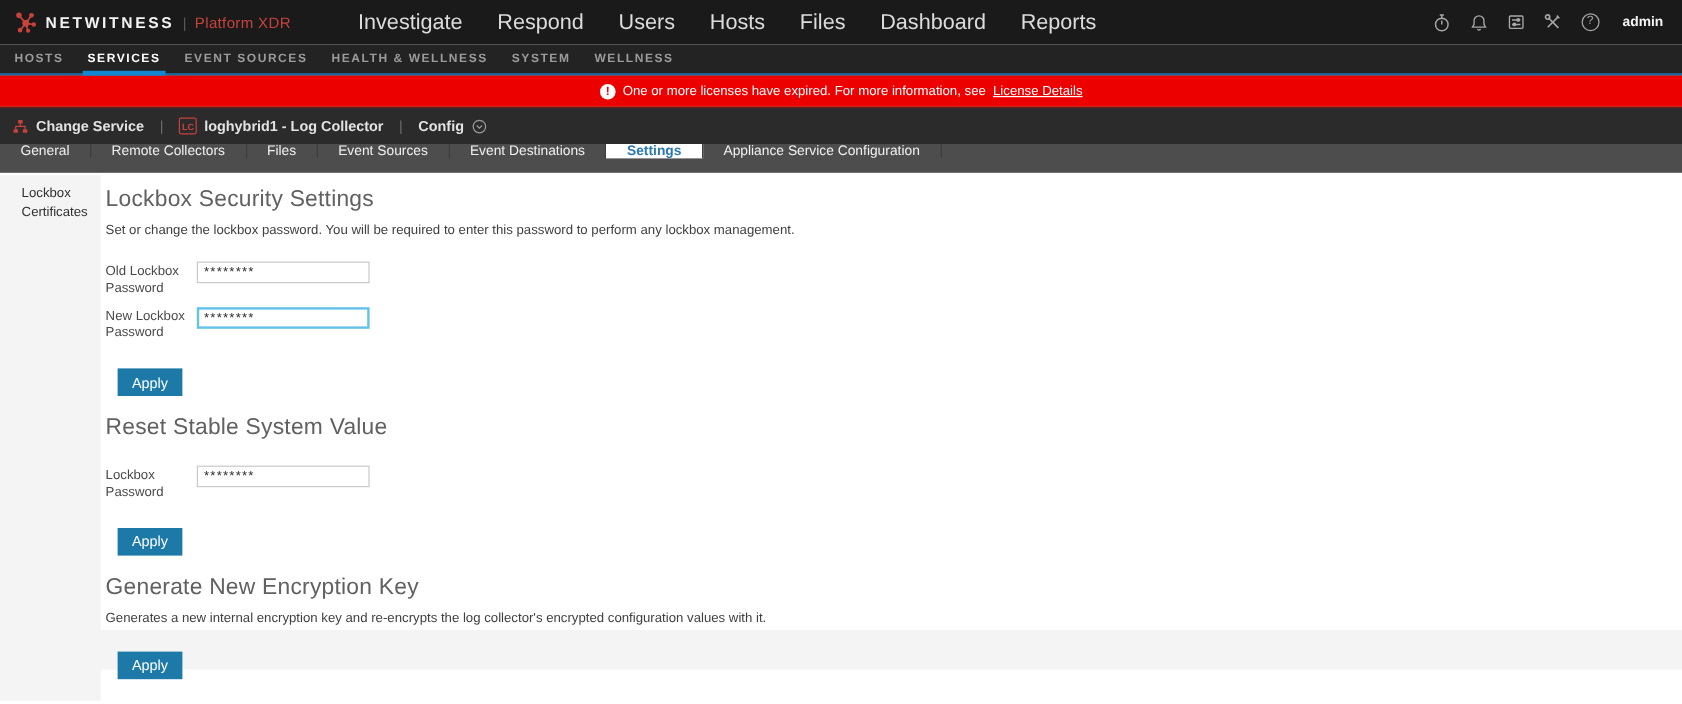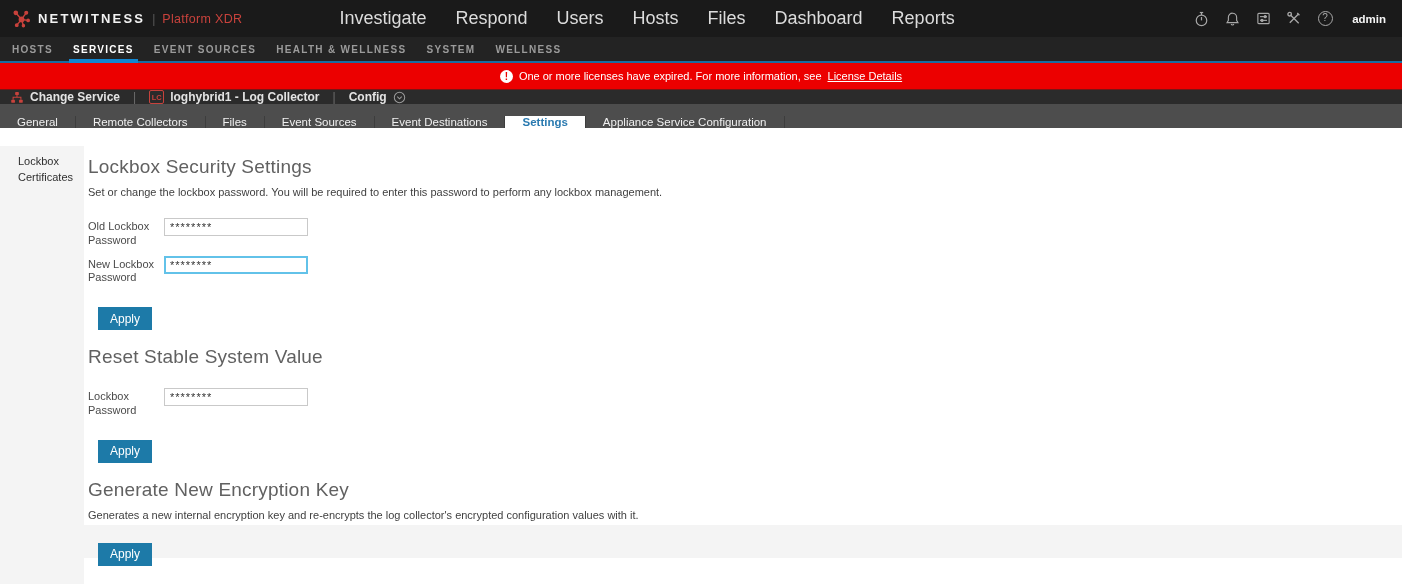--- a/index.html
+++ b/index.html
@@ -1,21 +1,21 @@
 <!DOCTYPE html>
 <html><head>
 <meta charset="utf-8">
 <style>
   * { margin:0; padding:0; box-sizing:border-box; }
   html,body { width:1402px; height:587px; overflow:hidden; background:#fff;
               font-family:"Liberation Sans", sans-serif; }
   .app { position:relative; width:1402px; height:587px; }
 
   
-  .topbar { height:37px; background:#1a1a1a; display:flex; align-items:center; padding:0 12px;gap:41px; }
+  .topbar { height:37px; background:#1a1a1a; display:flex; align-items:center; padding:0 12px; }
   .brand { display:flex; align-items:center; gap:7px; }
   .brand-name { color:#f2f2f2; font-size:13px; font-weight:bold; letter-spacing:2.2px; }
   .brand-sep { color:#5a5a5a; font-size:12px; }
   .brand-product { color:#c8423c; font-size:12.5px; letter-spacing:0.3px; }
   .topnav { display:flex; gap:29px; margin-left:56px; }
   .topnav-item { color:#dcdcdc; font-size:18px; cursor:pointer; }
   .topbar-right { margin-left:auto; display:flex; align-items:center; gap:15px; padding-right:4px; }
   .tb-icon { width:16px; height:16px; display:inline-flex; align-items:center; justify-content:center; cursor:pointer; }
   .help-glyph { width:15px; height:15px; border:1.2px solid #a8a8a8; border-radius:50%;
                 color:#a8a8a8; font-size:10px; line-height:12.5px; text-align:center; display:inline-block; }
@@ -31,29 +31,29 @@
                  height:4px; background:#1287d1; }
 
   
   .banner { height:26px; background:#ec0000; display:flex; align-items:center; justify-content:center;
             gap:6px; color:#fff; font-size:11px; }
   .warn-glyph { width:13px; height:13px; background:#fff; color:#ec0000; border-radius:50%;
                 font-size:10px; font-weight:bold; text-align:center; line-height:13px; display:inline-block; }
   .banner-link { color:#fff; text-decoration:underline; cursor:pointer; }
 
   
-  .breadcrumb { height:15px; background:#2b2b2b; border-top:1px solid #7a1515;
+  .breadcrumb { height:31px; background:#2b2b2b; border-top:1px solid #7a1515;
                 display:flex; align-items:center; gap:13px; padding-left:10px; }
   .crumb { display:flex; align-items:center; gap:6px; color:#e3e3e3; font-size:12px; font-weight:bold; cursor:pointer; }
   .crumb-sep { color:#6d6d6d; font-size:12px; }
   .lc-badge { width:15px; height:14px; border:1px solid #c8423c; border-radius:2px; color:#c8423c;
               font-size:7.5px; font-weight:bold; text-align:center; line-height:13px; }
 
   
-  .tabbar { height:24px; background:#4d4d4d; display:flex; align-items:flex-end; }
+  .tabbar { height:24px; background:#4d4d4d; display:flex; align-items:flex-start; }
   .tab { display:flex; align-items:center; padding:0 17px; color:#f0f0f0; font-size:11.5px;
          border-right:1px solid #3d3d3d; cursor:pointer; }
   .tab.active { background:#ffffff; color:#2a7ab0;font-weight:bold; }
 
   
   .content { position:absolute; top:146px; left:0; right:0; bottom:0; background:#fff; }
   .bottom-band { position:absolute; top:379px; left:0; right:0; height:33px; background:#f4f4f4; }
   .sidebar { position:absolute; left:0; top:0; width:84px; height:438px; background:#f4f4f4;
              padding:8px 0 0 18px; z-index:2; }
   .sidebar-item { font-size:11px; color:#2f2f2f; line-height:1.45; cursor:pointer; }

